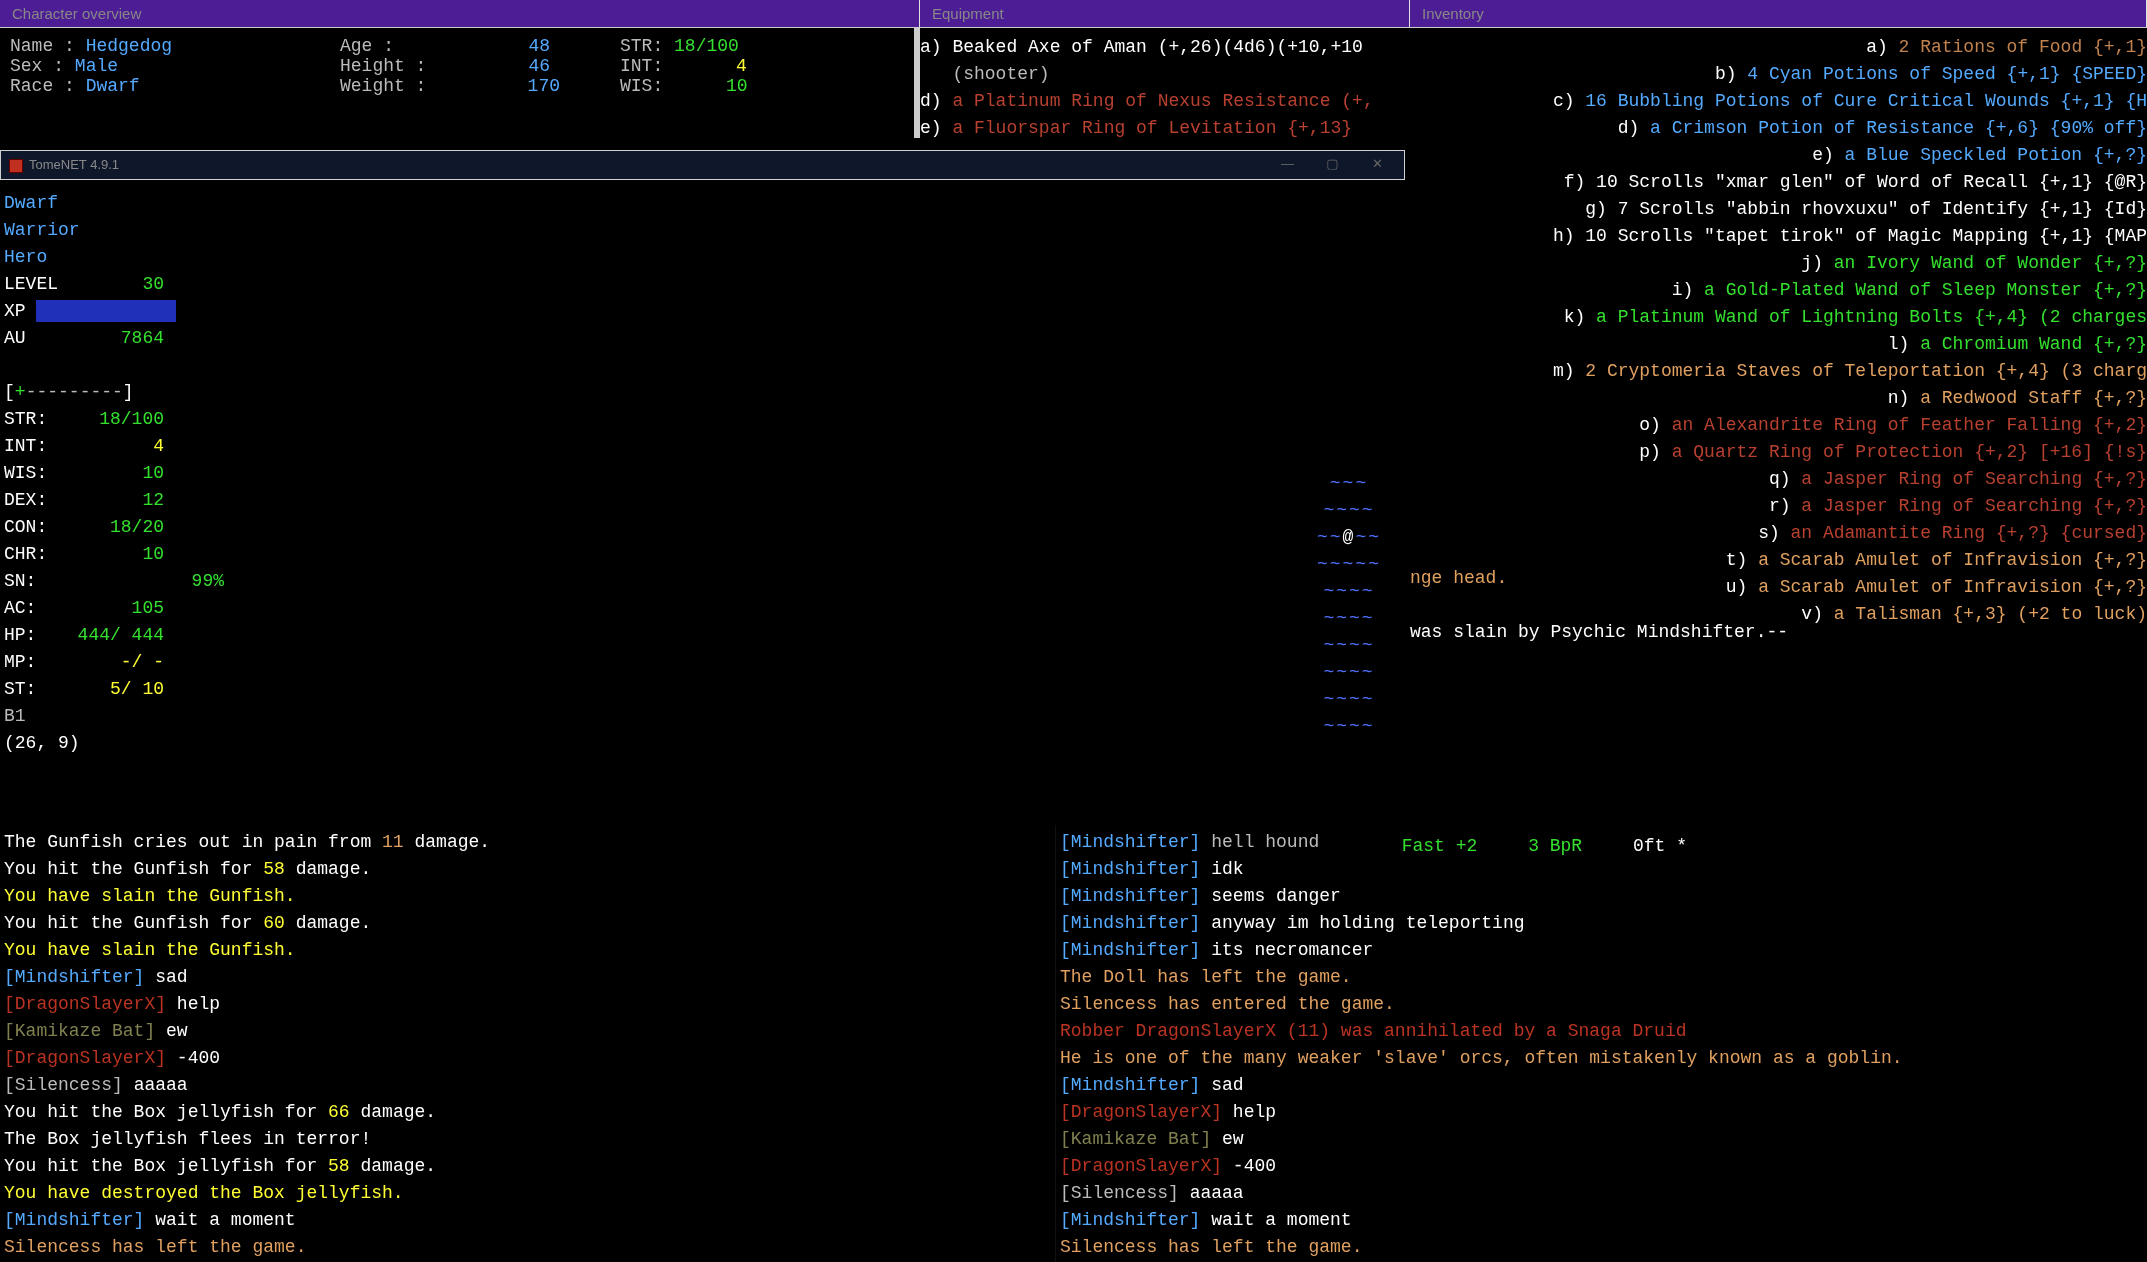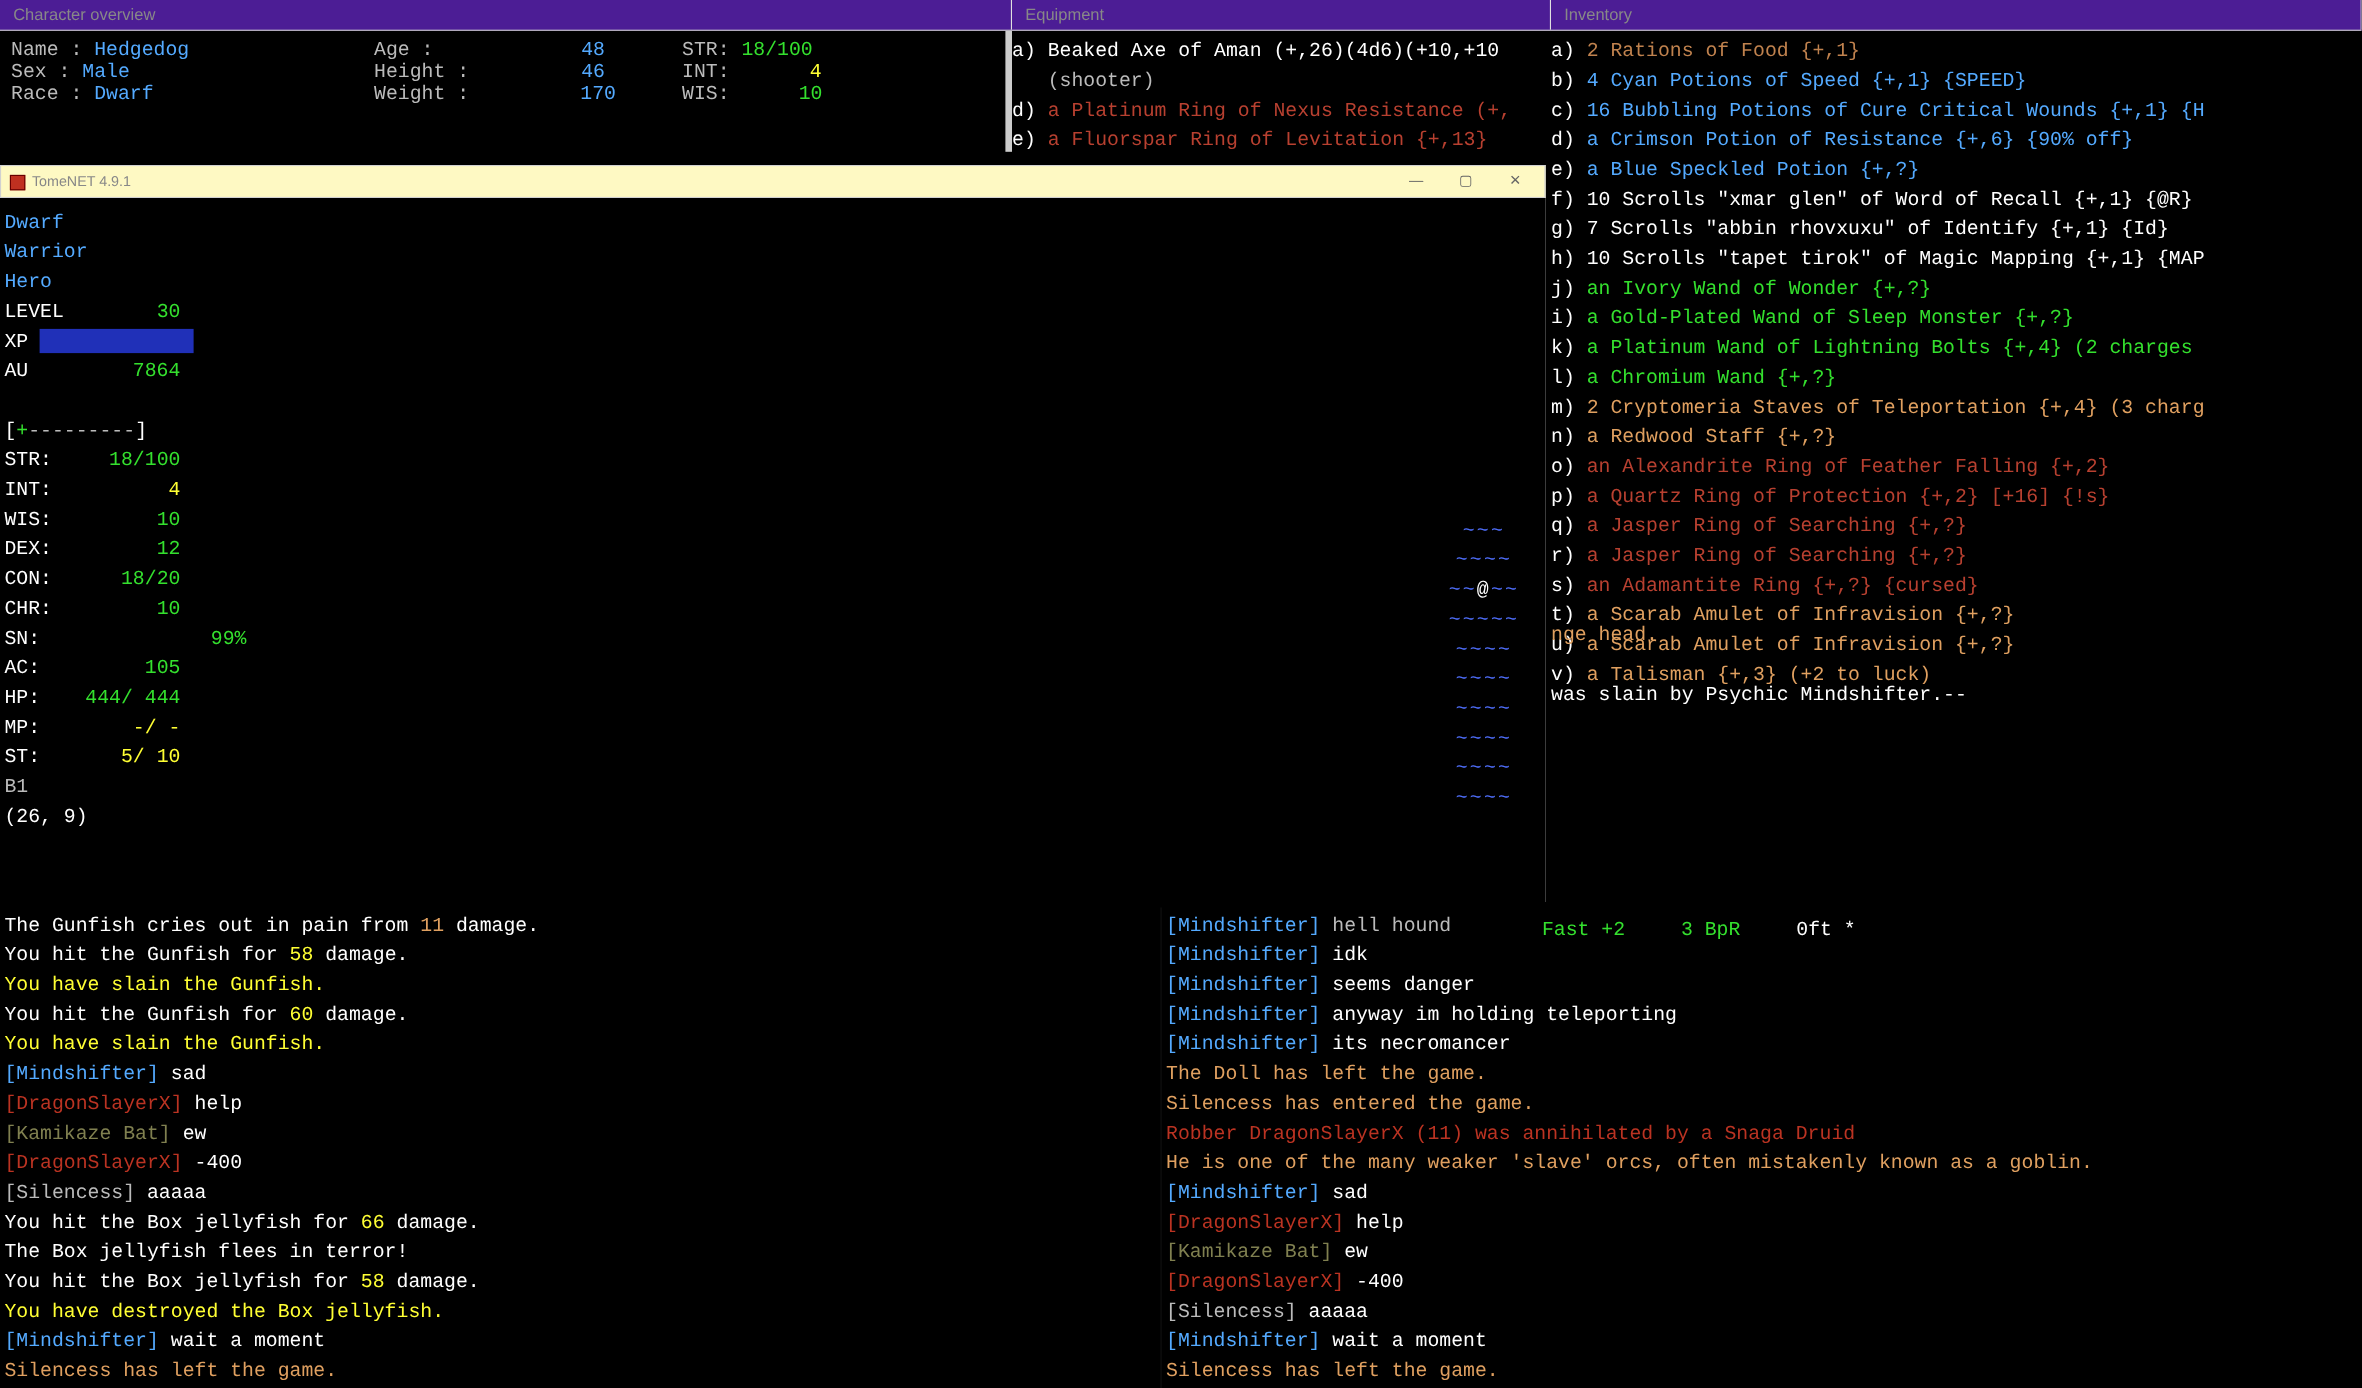--- a/index.html
+++ b/index.html
@@ -33,32 +33,32 @@
   .top-row { display: flex; height: 100px; }
   .char-overview { width: 920px; padding: 8px 10px; }
   .char-overview .line { display: flex; }
   .co-label { color: #bbb; }
   .co-value { color: #54aaff; text-align: center; }
   .co-green { color: #34e02e; }
   .co-yellow { color: #ffff33; }
   .co-blue { color: #54aaff; }
 
   .equipment-col { width: 490px; padding: 6px 0 0 0; }
-  .inventory-col { flex: 1; padding: 6px 0 0 0; }
+  .inventory-col { flex: 1; padding: 6px 0 0 0; text-align: right; }
 
   .game-window {
     position: absolute;
     top: 150px;
     left: 0;
     width: 1405px;
     background: #f0f0f0;
   }
   .title-bar {
     height: 30px;
-    background: #fef9c3;
+    background: #0f172a;
     display: flex;
     align-items: center;
     justify-content: space-between;
     font-family: Arial, sans-serif;
     color: #888;
     font-size: 13px;
     padding: 0 4px 0 8px;
     border: 1px solid #d0d0d0;
   }
   .title-bar .buttons { display: flex; gap: 0; }

